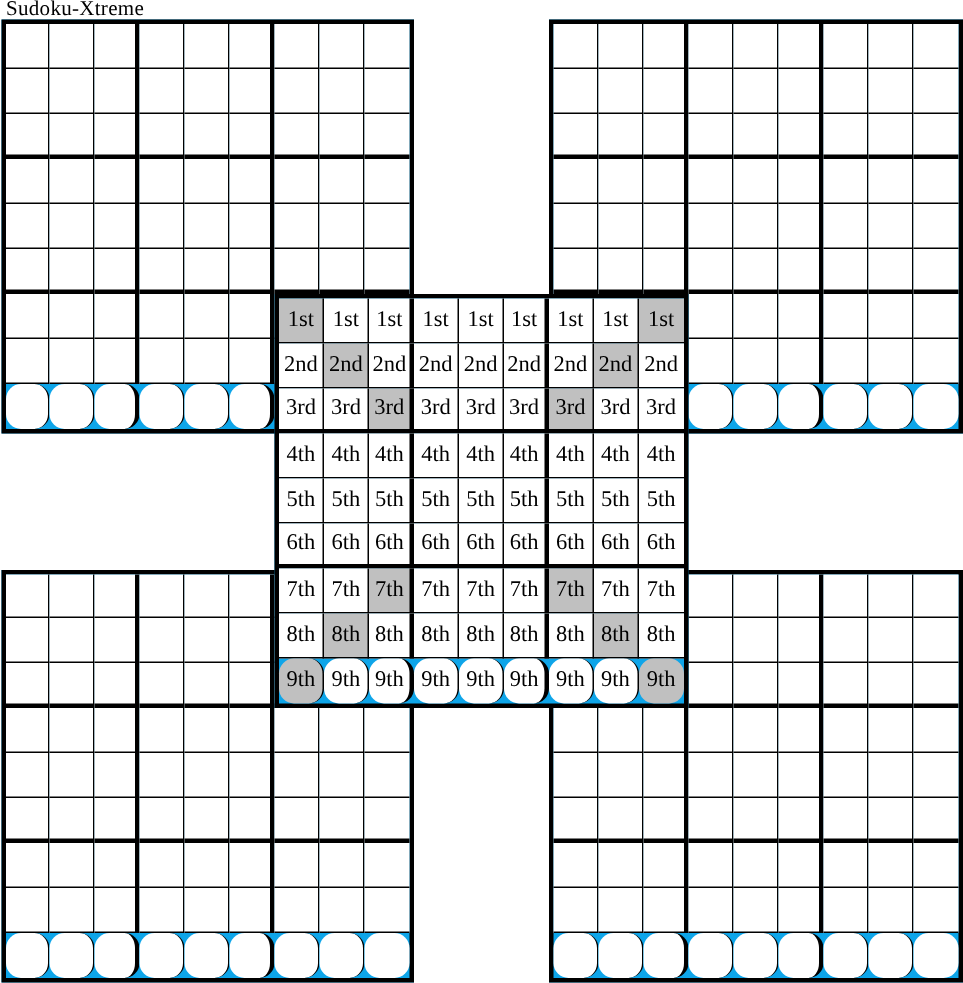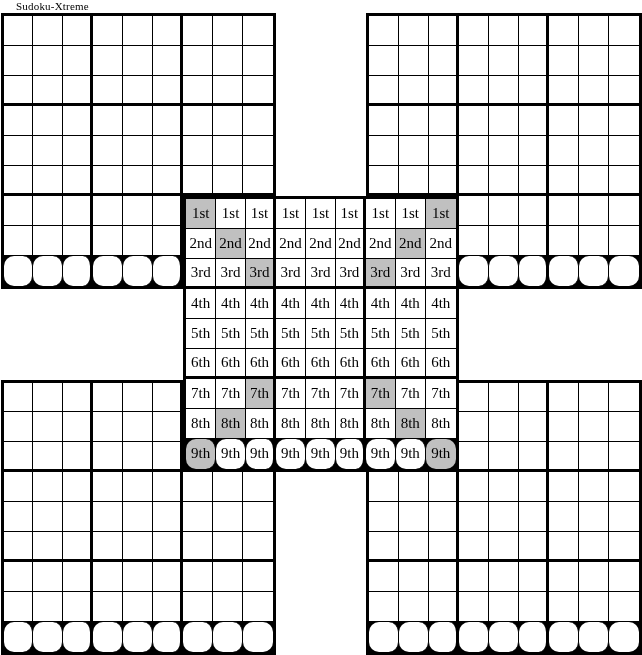--- a/index.html
+++ b/index.html
@@ -5,31 +5,31 @@
   html,body{margin:0;padding:0;background:#fff;}
   body{
     width:642px;height:655px;overflow:hidden;
     font-family:"Liberation Serif", serif;
     color:#000;
   }
   .board{
     position:relative;width:642px;height:655px;background:#fff;
   }
   .title{
-    position:absolute;left:16px;top:0px;
-    font-size:11px;line-height:13px;color:#000;
+    position:absolute;left:4px;top:0px;
+    font-size:14px;line-height:13px;color:#000;
     letter-spacing:0.2px;
     font-family:"Liberation Serif", serif;
   }
   .grid{
     position:absolute;
     width:275.5px;height:275.5px;
     box-sizing:border-box;
     border:3px solid var(--line,#000);
-    background:#000000;
+    background:#0ea5e9;
     display:grid;
     grid-template-columns:repeat(9,1fr);
     grid-template-rows:repeat(9,1fr);
   }
   .grid-top-left    {left:0.5px;  top:13px;}
   .grid-top-right   {left:366px;  top:13px;}
   .grid-bottom-left {left:0.5px;  top:379.5px;}
   .grid-bottom-right{left:366px;  top:379.5px;}
   .grid-center      {left:183.2px;top:196.2px;}
   .cell{

